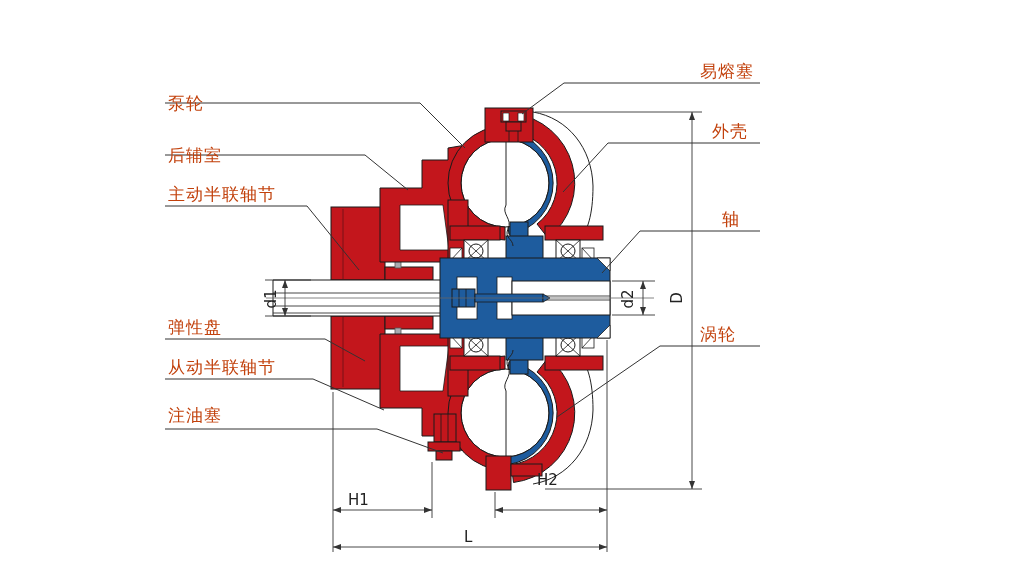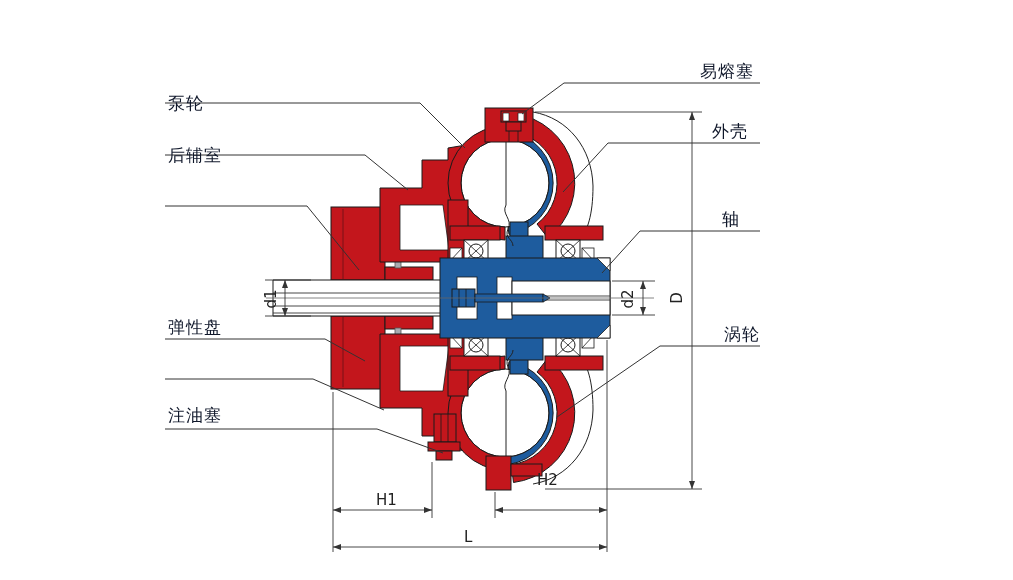--- a/index.html
+++ b/index.html
@@ -1,19 +1,19 @@
 <!DOCTYPE html>
 <html><head>
 <meta charset="utf-8">
 <style>
   html,body{margin:0;padding:0;background:#fff;}
   .stage{position:relative;width:1013px;height:580px;background:#ffffff;overflow:hidden;
          font-family:"DejaVu Sans","Liberation Sans",sans-serif;}
   .stage svg{position:absolute;left:0;top:0;}
-  .lbl{position:absolute;font-size:17px;font-weight:500;color:#0f172a;letter-spacing:1px;white-space:nowrap;}
+  .lbl{position:absolute;font-size:17px;font-weight:500;color:#c2410c;letter-spacing:1px;white-space:nowrap;}
   .dim{position:absolute;font-size:15px;color:#222;white-space:nowrap;}
   .rot{width:34px;text-align:center;transform:rotate(-90deg);transform-origin:center;}
 </style>
 </head>
 <body>
 
 <div class="stage">
 
 <svg width="1013" height="580" viewBox="0 0 1013 580">
   <defs>
@@ -177,28 +177,30 @@
         <path d="M432,510 l-8,-3 v6 z"></path>
     <path d="M495,510 l8,-3 v6 z"></path>
         <path d="M607,510 l-8,-3 v6 z"></path>
     <path d="M333,547 l8,-3 v6 z"></path>
         <path d="M607,547 l-8,-3 v6 z"></path>
   </g>
 </svg>
 
 <div class="lbl" style="left:168px;top:92px">泵轮</div>
 <div class="lbl" style="left:168px;top:144px">后辅室</div>
+<div class="lbl" style="left:168px;top:183px">主动半联轴节</div>
 <div class="lbl" style="left:168px;top:316px">弹性盘</div>
+<div class="lbl" style="left:168px;top:356px">从动半联轴节</div>
 <div class="lbl" style="left:168px;top:404px">注油塞</div>
 
 <div class="lbl" style="left:700px;top:60px">易熔塞</div>
 <div class="lbl" style="left:712px;top:120px">外壳</div>
 <div class="lbl" style="left:722px;top:208px">轴</div>
-<div class="lbl" style="left:724px;top:323px">涡轮</div>
+<div class="lbl" style="left:700px;top:323px">涡轮</div>
 
 <div class="dim rot" style="left:254px;top:290px">d1</div>
 <div class="dim rot" style="left:611px;top:290px">d2</div>
 <div class="dim rot" style="left:660px;top:289px">D</div>
-<div class="dim" style="left:376px;top:491px">H1</div>
+<div class="dim" style="left:348px;top:491px">H1</div>
 <div class="dim" style="left:537px;top:471px">H2</div>
 <div class="dim" style="left:464px;top:528px">L</div>
 
 </div>
 
 </body></html>

